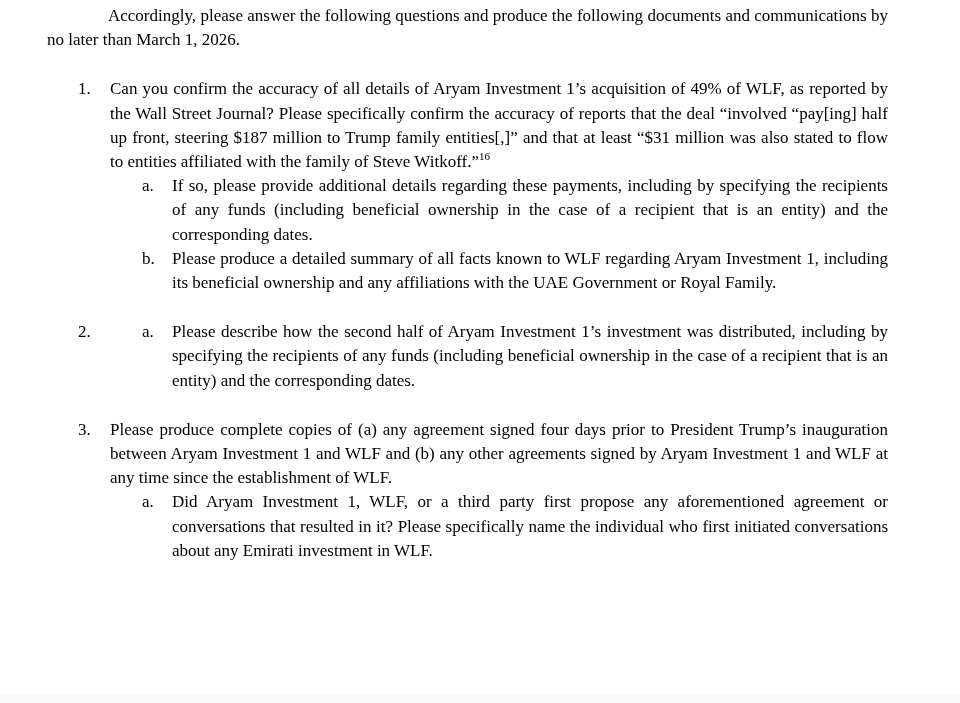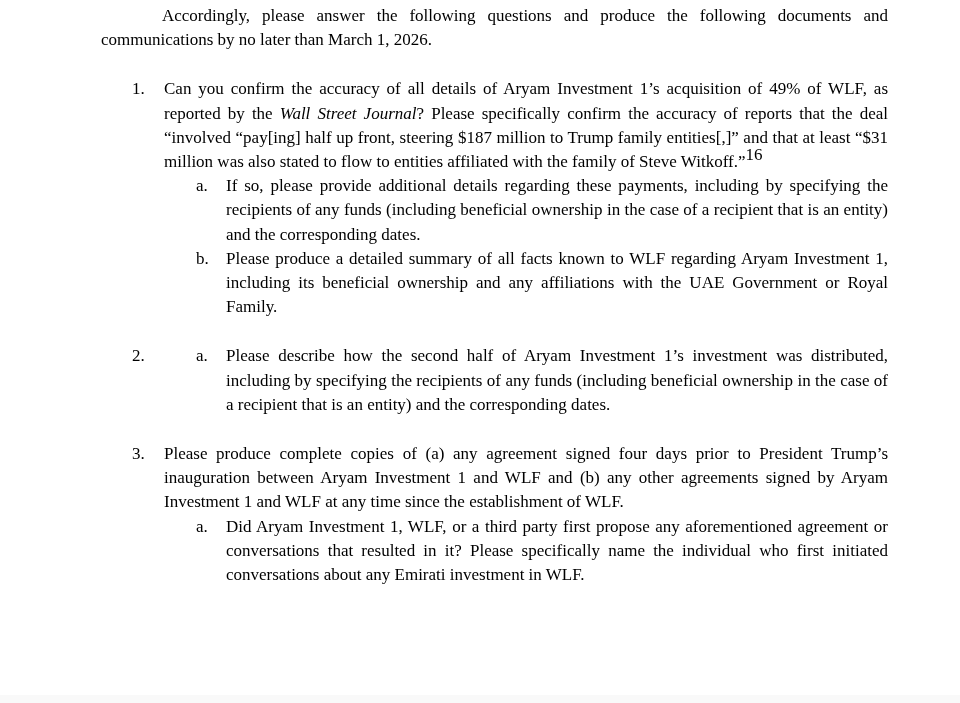--- a/index.html
+++ b/index.html
@@ -13,21 +13,21 @@
     overflow: hidden;
     font-family: "Liberation Serif", "DejaVu Serif", serif;
     color: #000000;
   }
   .page {
     position: relative;
     width: 960px;
     height: 703px;
     background: #ffffff;
     box-sizing: border-box;
-    padding: 4px 72px 0 101px;
+    padding: 4px 72px 0 47px;
     font-size: 17px;
     line-height: 24.2px;
   }
   .para {
     margin: 0;
     text-align: justify;
   }
   .intro {
     text-indent: 61px;
   }
@@ -52,23 +52,23 @@
     padding-left: 62px;
   }
   .letter {
     position: absolute;
     left: 32px;
     top: 0;
   }
   .stext {
     text-align: justify;
   }
-  .italic { font-style: italic; }
+  .italic { }
   .sup {
-    font-size: 17px;
+    font-size: 11px;
     vertical-align: super;
     line-height: 0;
   }
   .page-edge {
     position: absolute;
     left: 0;
     bottom: 0;
     width: 960px;
     height: 8px;
     background: #f9f9f9;

